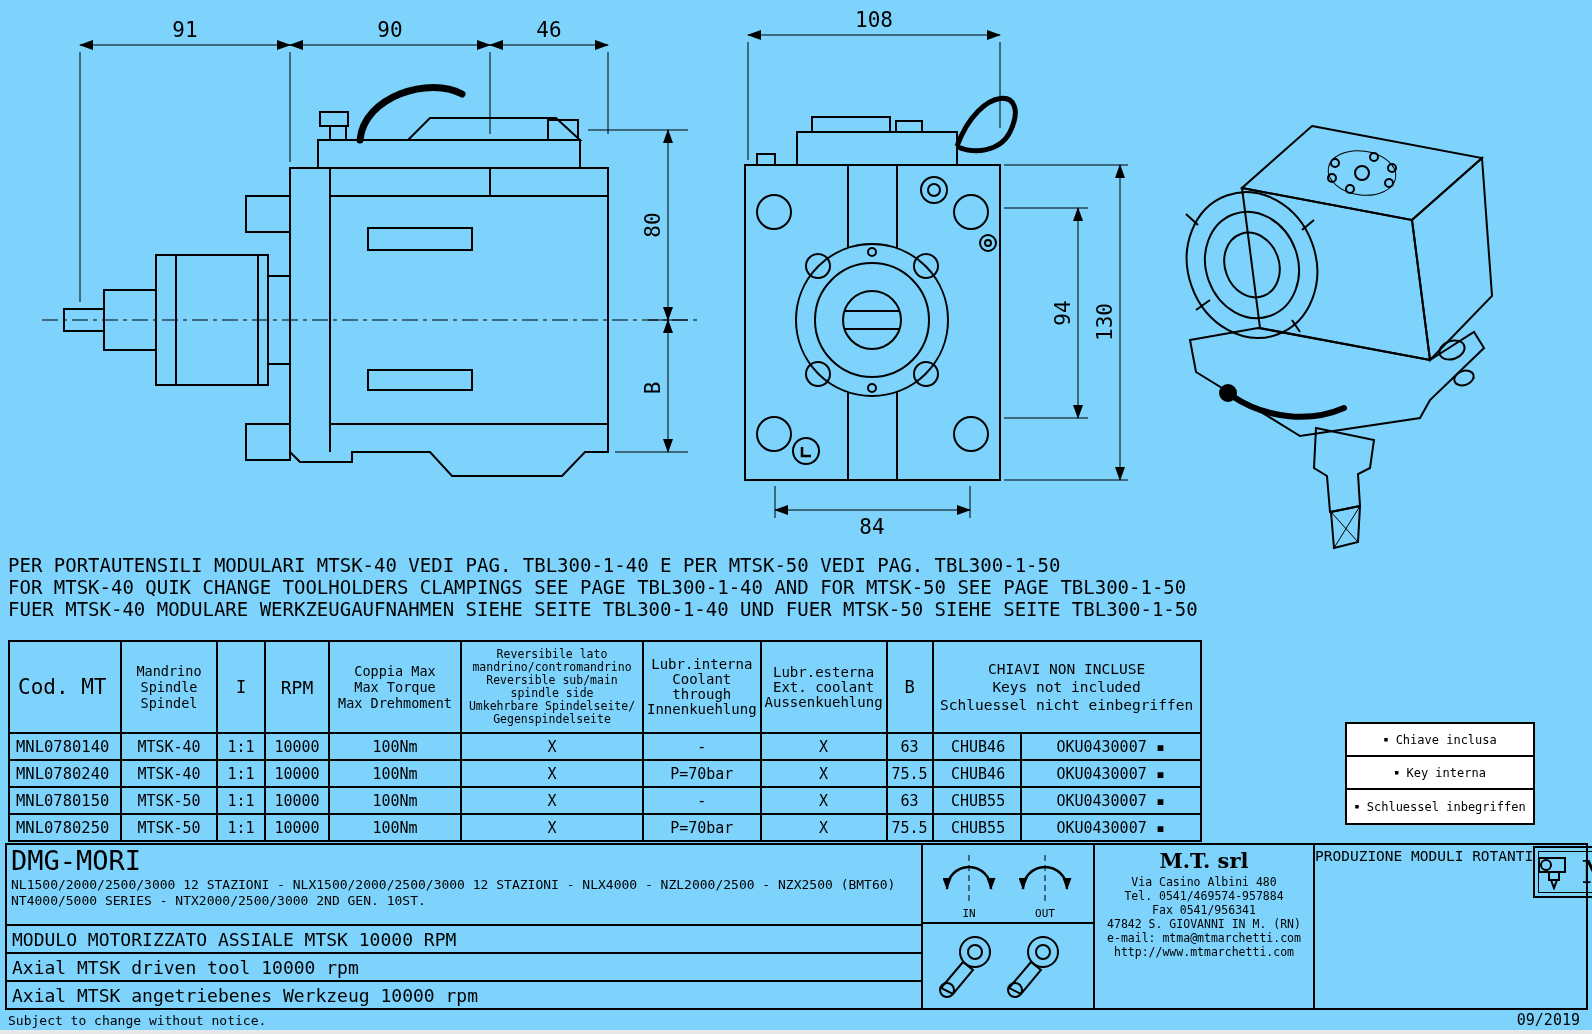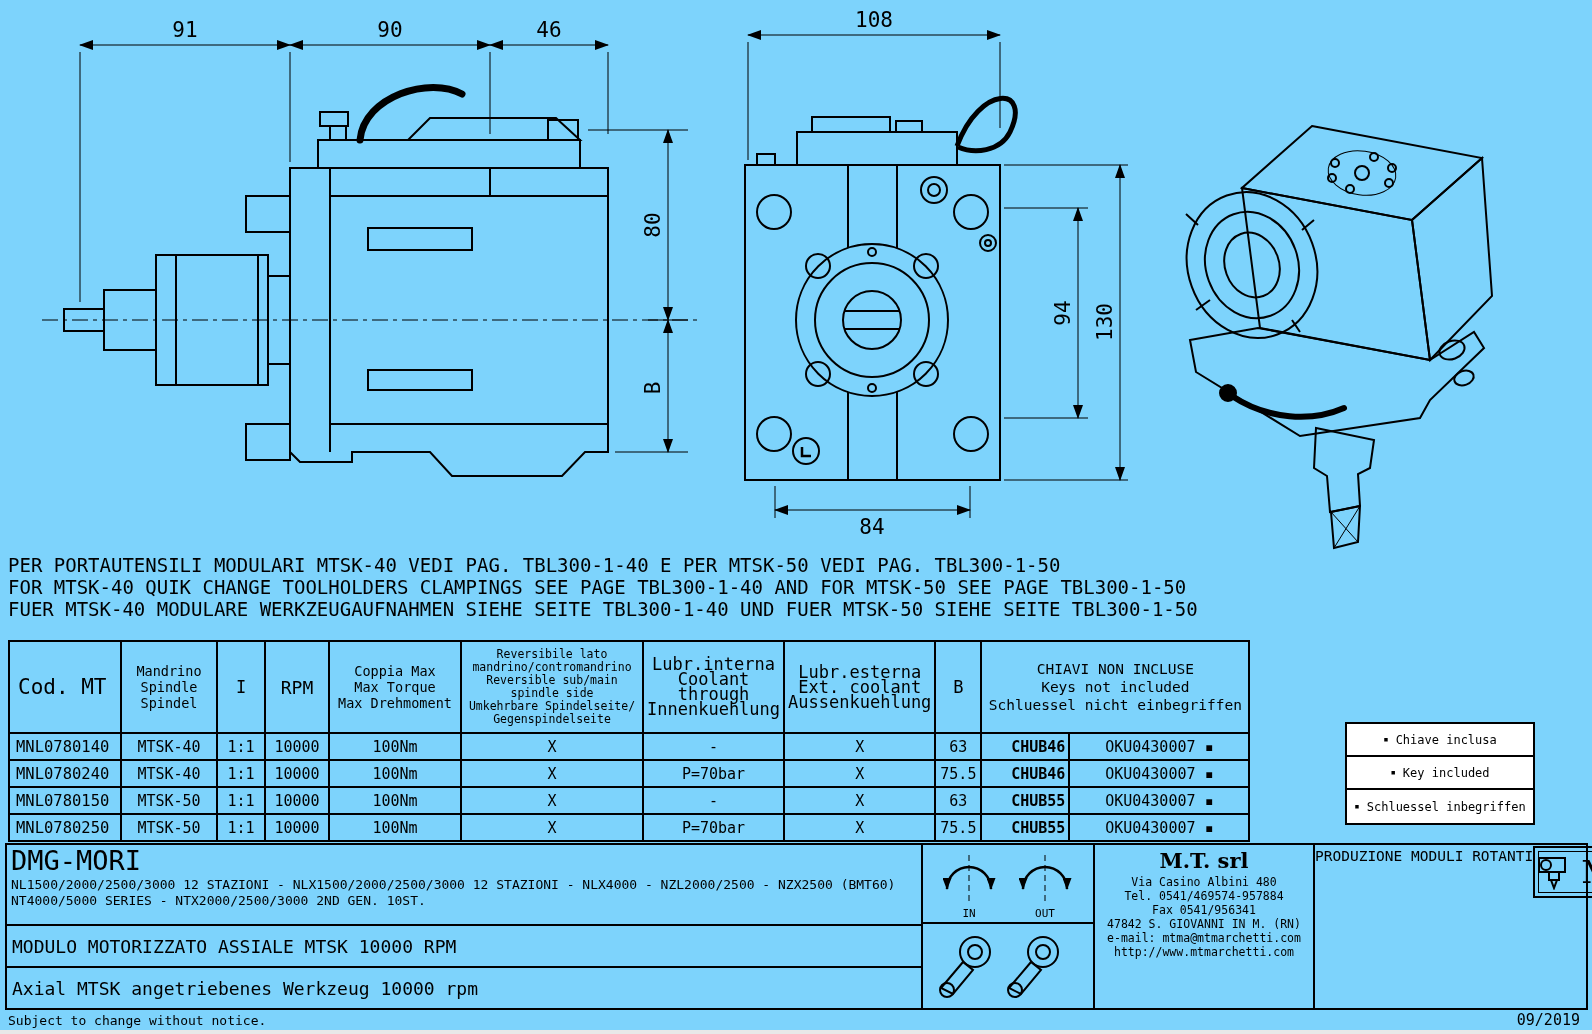--- a/index.html
+++ b/index.html
@@ -25,27 +25,27 @@
   .spec-table { position: absolute; left: 8px; top: 640px; border-collapse: collapse; table-layout: fixed; }
   .spec-table th, .spec-table td { border: 2px solid #000; padding: 0 3px; overflow: hidden; }
   .spec-table thead tr { height: 92px; }
   .spec-table thead th { font-weight: normal; white-space: pre-line; text-align: center; vertical-align: middle; }
   .h-cod     { font-size: 21px; text-align: left !important; padding-left: 8px !important; }
   .h-spindle { font-size: 13.5px; line-height: 16px; }
   .h-i       { font-size: 17px; }
   .h-rpm     { font-size: 18px; }
   .h-torque  { font-size: 13.5px; line-height: 16px; margin-top: 28px; }
   .h-rev     { font-size: 11.5px; line-height: 13px; }
-  .h-lubr    { font-size: 17px; line-height: 15px; }
+  .h-lubr    { font-size: 14px; line-height: 15px; }
   .h-b       { font-size: 17px; }
   .h-keys    { font-size: 14.5px; line-height: 18px; }
   .spec-table tbody tr { height: 27px; }
   .spec-table tbody td { font-size: 15px; text-align: center; white-space: nowrap; }
   .spec-table tbody td:first-child  { text-align: left; padding-left: 6px; font-size: 15.5px; }
-  .spec-table tbody td:nth-child(10){ text-align: right; padding-left: 6px; font-weight: bold; }
+  .spec-table tbody td:nth-child(10){ text-align: center; padding-left: 6px; }
 
   
   .legend { position: absolute; left: 1345px; top: 722px; width: 190px; border: 2px solid #000; background: #fff; }
   .legend-row { display: flex; align-items: center; justify-content: center; gap: 7px; height: 33px; border-bottom: 2px solid #000; font-size: 12px; white-space: nowrap; }
   .legend-row:last-child { border-bottom: none; }
   .legend-bullet { font-size: 9px; line-height: 9px; }
 
   
   .tblock { position: absolute; left: 5px; top: 843px; width: 1583px; height: 167px; border: 2.5px solid #000; }
   .tb-left { position: absolute; left: 0; top: 0; width: 916px; height: 100%; border-right: 2px solid #000; display: flex; flex-direction: column; }
@@ -322,39 +322,40 @@
     </tbody>
   </table>
 
   <div class="legend">
     <div class="legend-row">
       <span class="legend-bullet">▪</span>
       <span>Chiave inclusa</span>
     </div>
     <div class="legend-row">
       <span class="legend-bullet">▪</span>
-      <span>Key included</span>
+      <span>Key interna</span>
     </div>
     <div class="legend-row">
       <span class="legend-bullet">▪</span>
       <span>Schluessel inbegriffen</span>
     </div>
   </div>
 
   <div class="tblock">
 
     <div class="tb-left">
       <div class="tb-left-top">
         <div class="brand">DMG-MORI</div>
         <div class="machines">
           <div>NL1500/2000/2500/3000 12 STAZIONI - NLX1500/2000/2500/3000 12 STAZIONI - NLX4000 - NZL2000/2500 - NZX2500 (BMT60)</div>
           <div>NT4000/5000 SERIES - NTX2000/2500/3000 2ND GEN. 10ST.</div>
         </div>
       </div>
       <div class="desc-row">MODULO MOTORIZZATO ASSIALE MTSK 10000 RPM</div>
+      <div class="desc-row">Axial MTSK driven tool 10000 rpm</div>
       <div class="desc-row">Axial MTSK angetriebenes Werkzeug 10000 rpm</div>
     </div>
 
     <div class="tb-icons">
       <div class="tb-icons-top">
         <svg width="168" height="77" viewBox="0 0 168 77">
           <defs>
             <marker id="ae2" markerWidth="12" markerHeight="9" refX="11" refY="4.5" orient="auto" markerUnits="userSpaceOnUse">
                 <path d="M0,0 L12,4.5 L0,9 Z" fill="#000"></path>
               </marker>

